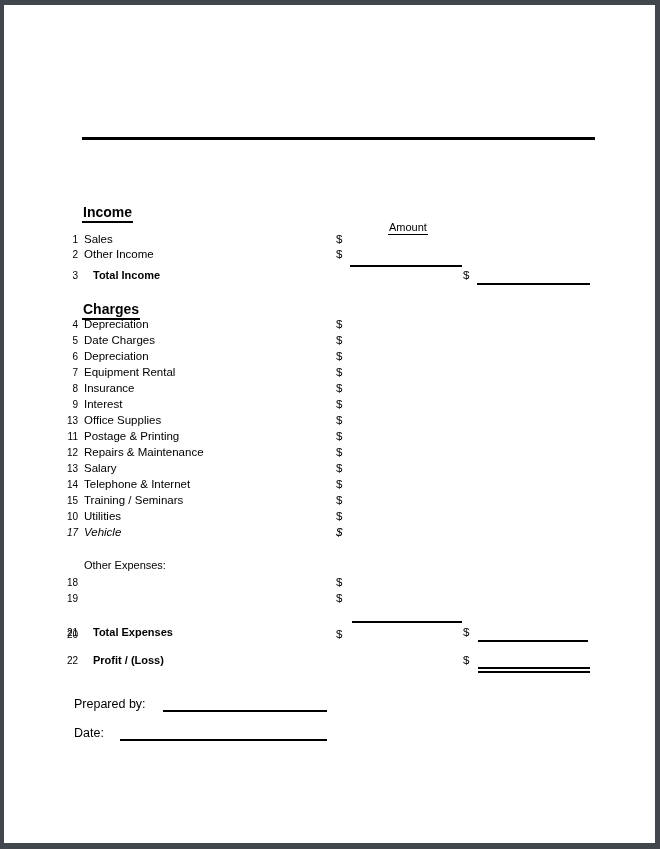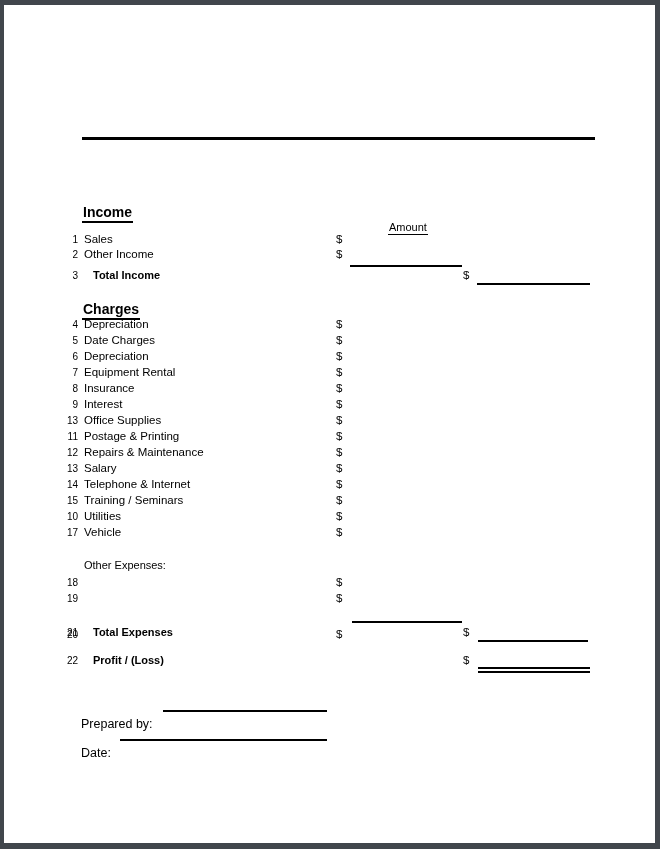--- a/index.html
+++ b/index.html
@@ -44,21 +44,21 @@
   
   .row { position: absolute; left: 0; width: 100%; height: 15px; line-height: 15px; font-size: 11.5px; }
   .num { position: absolute; left: 0; width: 74px; text-align: right; font-size: 10px; }
   .label { position: absolute; left: 80px; white-space: nowrap; }
   .dollar { position: absolute; left: 332px; }
   .dollar-right { position: absolute; left: 459px; }
   .total .label { font-weight: bold; font-size: 11px; margin-left: 9px; }
   .plain-label { position: absolute; left: 80px; font-size: 11px; line-height: 13px; white-space: nowrap; }
 
   
-  .footer-label { position: absolute; left: 77px; font-size: 12.5px; line-height: 14px; white-space: nowrap; margin-top: 20px; }
+  .footer-label { position: absolute; left: 70px; font-size: 12.5px; line-height: 14px; white-space: nowrap; }
 
   .double-rule {
     position: absolute; height: 2px;
     border-top: 2px solid #000; border-bottom: 2px solid #000;
   }
 </style>
 </head>
 <body>
 
 <div class="page">
@@ -149,21 +149,21 @@
   <div class="row" style="top:488px;">
     <span class="num">15</span>
     <span class="label">Training / Seminars</span>
     <span class="dollar">$</span>
   </div>
   <div class="row" style="top:504px;">
     <span class="num">10</span>
     <span class="label">Utilities</span>
     <span class="dollar">$</span>
   </div>
-  <div class="row" style="top:520px;">
+  <div class="row" style="top:520px;font-style:italic;">
     <span class="num">17</span>
     <span class="label">Vehicle</span>
     <span class="dollar">$</span>
   </div>
 
   <div class="plain-label" style="top:554px;">Other Expenses:</div>
 
   <div class="row" style="top:570px;">
     <span class="num">18</span>
     <span class="dollar">$</span>

